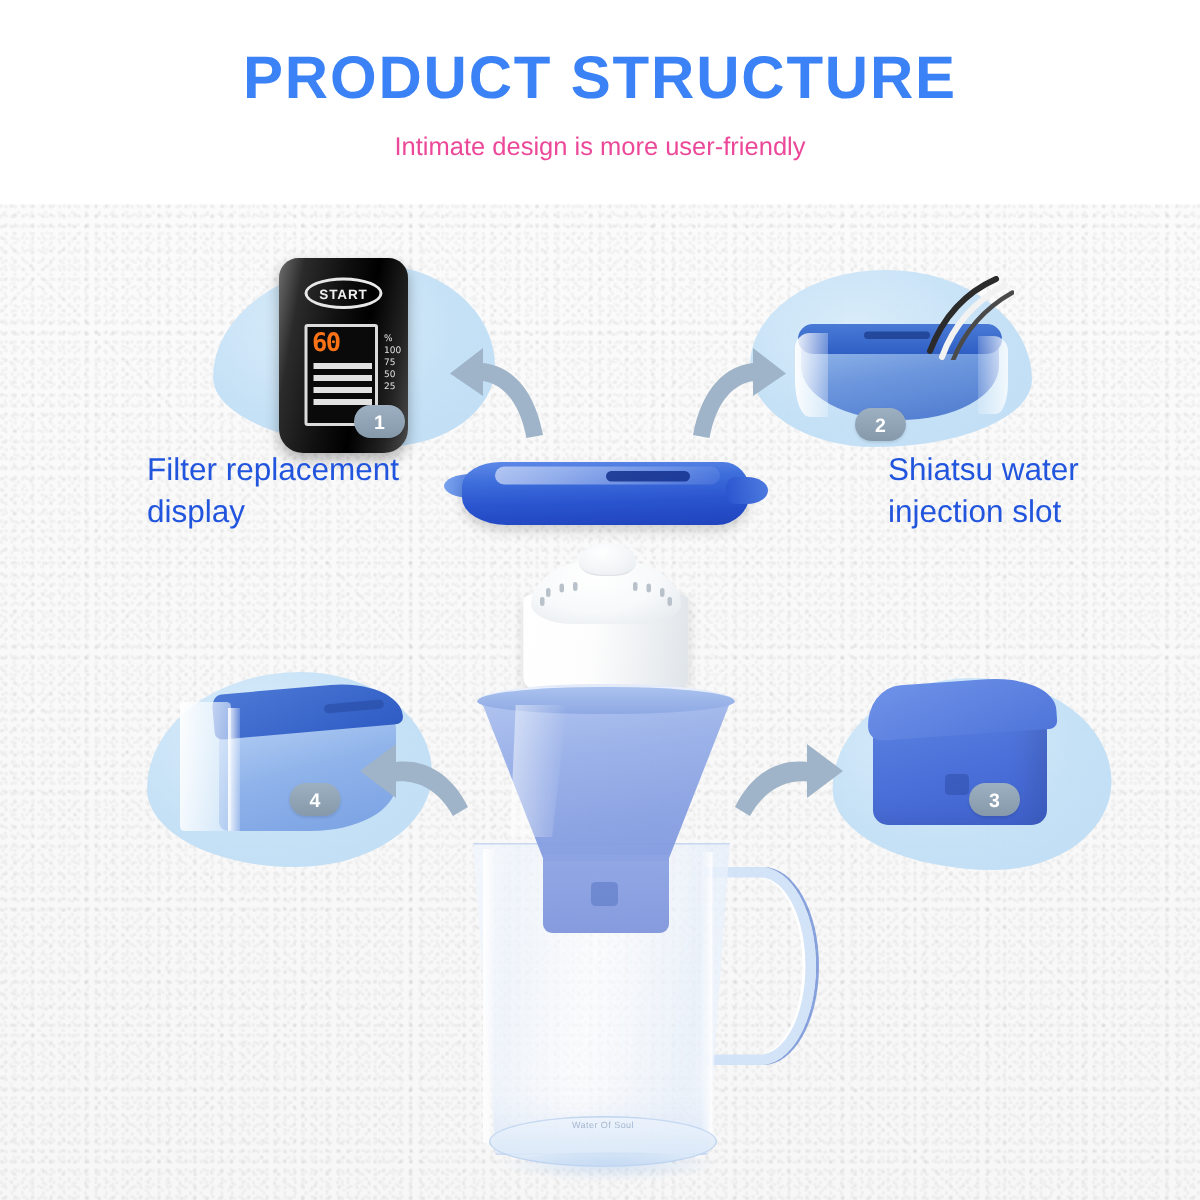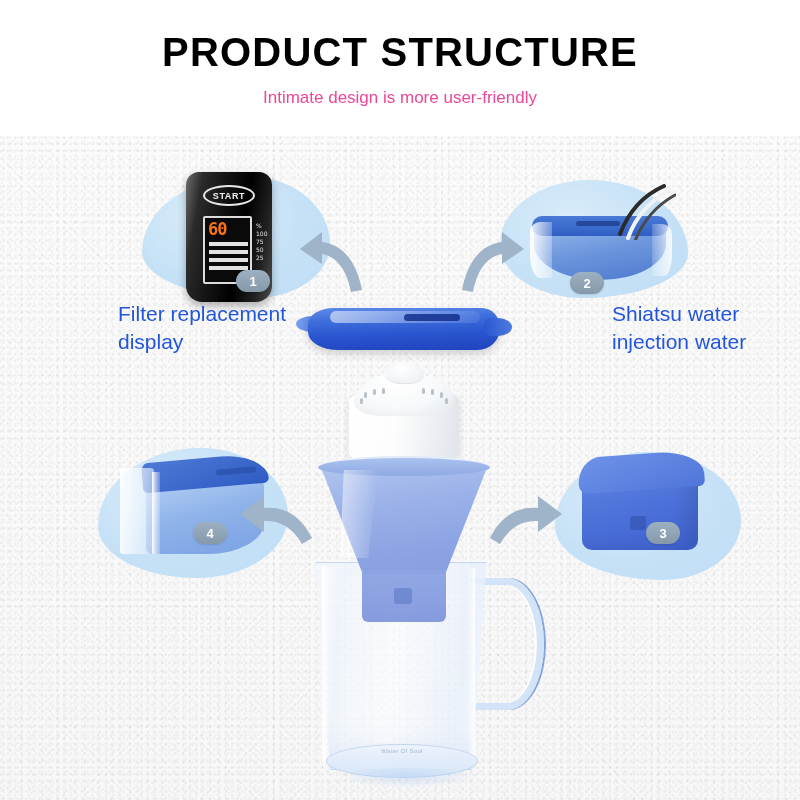--- a/index.html
+++ b/index.html
@@ -14,21 +14,21 @@
 
   
   .header {
     position:absolute; left:0; top:0; width:800px; height:136px;
     background:#ffffff; z-index:40;
   }
   .title {
     position:absolute; top:30px; left:0; width:800px;
     text-align:center;
     font-size:40px; font-weight:700; letter-spacing:1.2px;
-    color:#000000;
+    color:#3b82f6;
   }
   .subtitle {
     position:absolute; top:88px; left:0; width:800px;
     text-align:center;
     font-size:17px; font-weight:400; color:#ec4899;
   }
 
   
   .body-bg {
     position:absolute; left:0; top:136px; width:800px; height:664px;
@@ -71,21 +71,21 @@
     box-shadow:0 1px 2px rgba(0,0,0,.12);
   }
   .badge1 { left:236px; top:270px; }
   .badge2 { left:570px; top:272px; }
   .badge3 { left:646px; top:522px; }
   .badge4 { left:193px; top:522px; }
 
   
   .label {
     position:absolute; z-index:16;
-    color:#2255dd; font-size:21px; line-height:1.32; font-weight:400;margin-left:20px;
+    color:#2255dd; font-size:21px; line-height:1.32; font-weight:400;
   }
   .label1 { left:98px; top:300px; width:220px; text-align:left; }
   .label2 { left:592px; top:300px; width:200px; text-align:left; }
   .label3 { left:600px; top:586px; width:200px; text-align:left; }
   .label4 { left:104px; top:560px; width:200px; text-align:left; }
 
   
   .arrow { position:absolute; z-index:12; }
   .arrow svg { display:block; overflow:visible; }
   .ar1 { left:300px; top:232px; }
@@ -478,21 +478,21 @@
   <div class="badge badge2">2</div>
   <div class="badge badge3">3</div>
   <div class="badge badge4">4</div>
 
   <div class="label label1">
     <div>Filter replacement</div>
     <div>display</div>
   </div>
   <div class="label label2">
     <div>Shiatsu water</div>
-    <div>injection water</div>
+    <div>injection slot</div>
   </div>
   <div class="label label4">
   </div>
 
   <div class="header">
     <div class="title">PRODUCT STRUCTURE</div>
     <div class="subtitle">Intimate design is more user-friendly</div>
   </div>
 
 </div>

